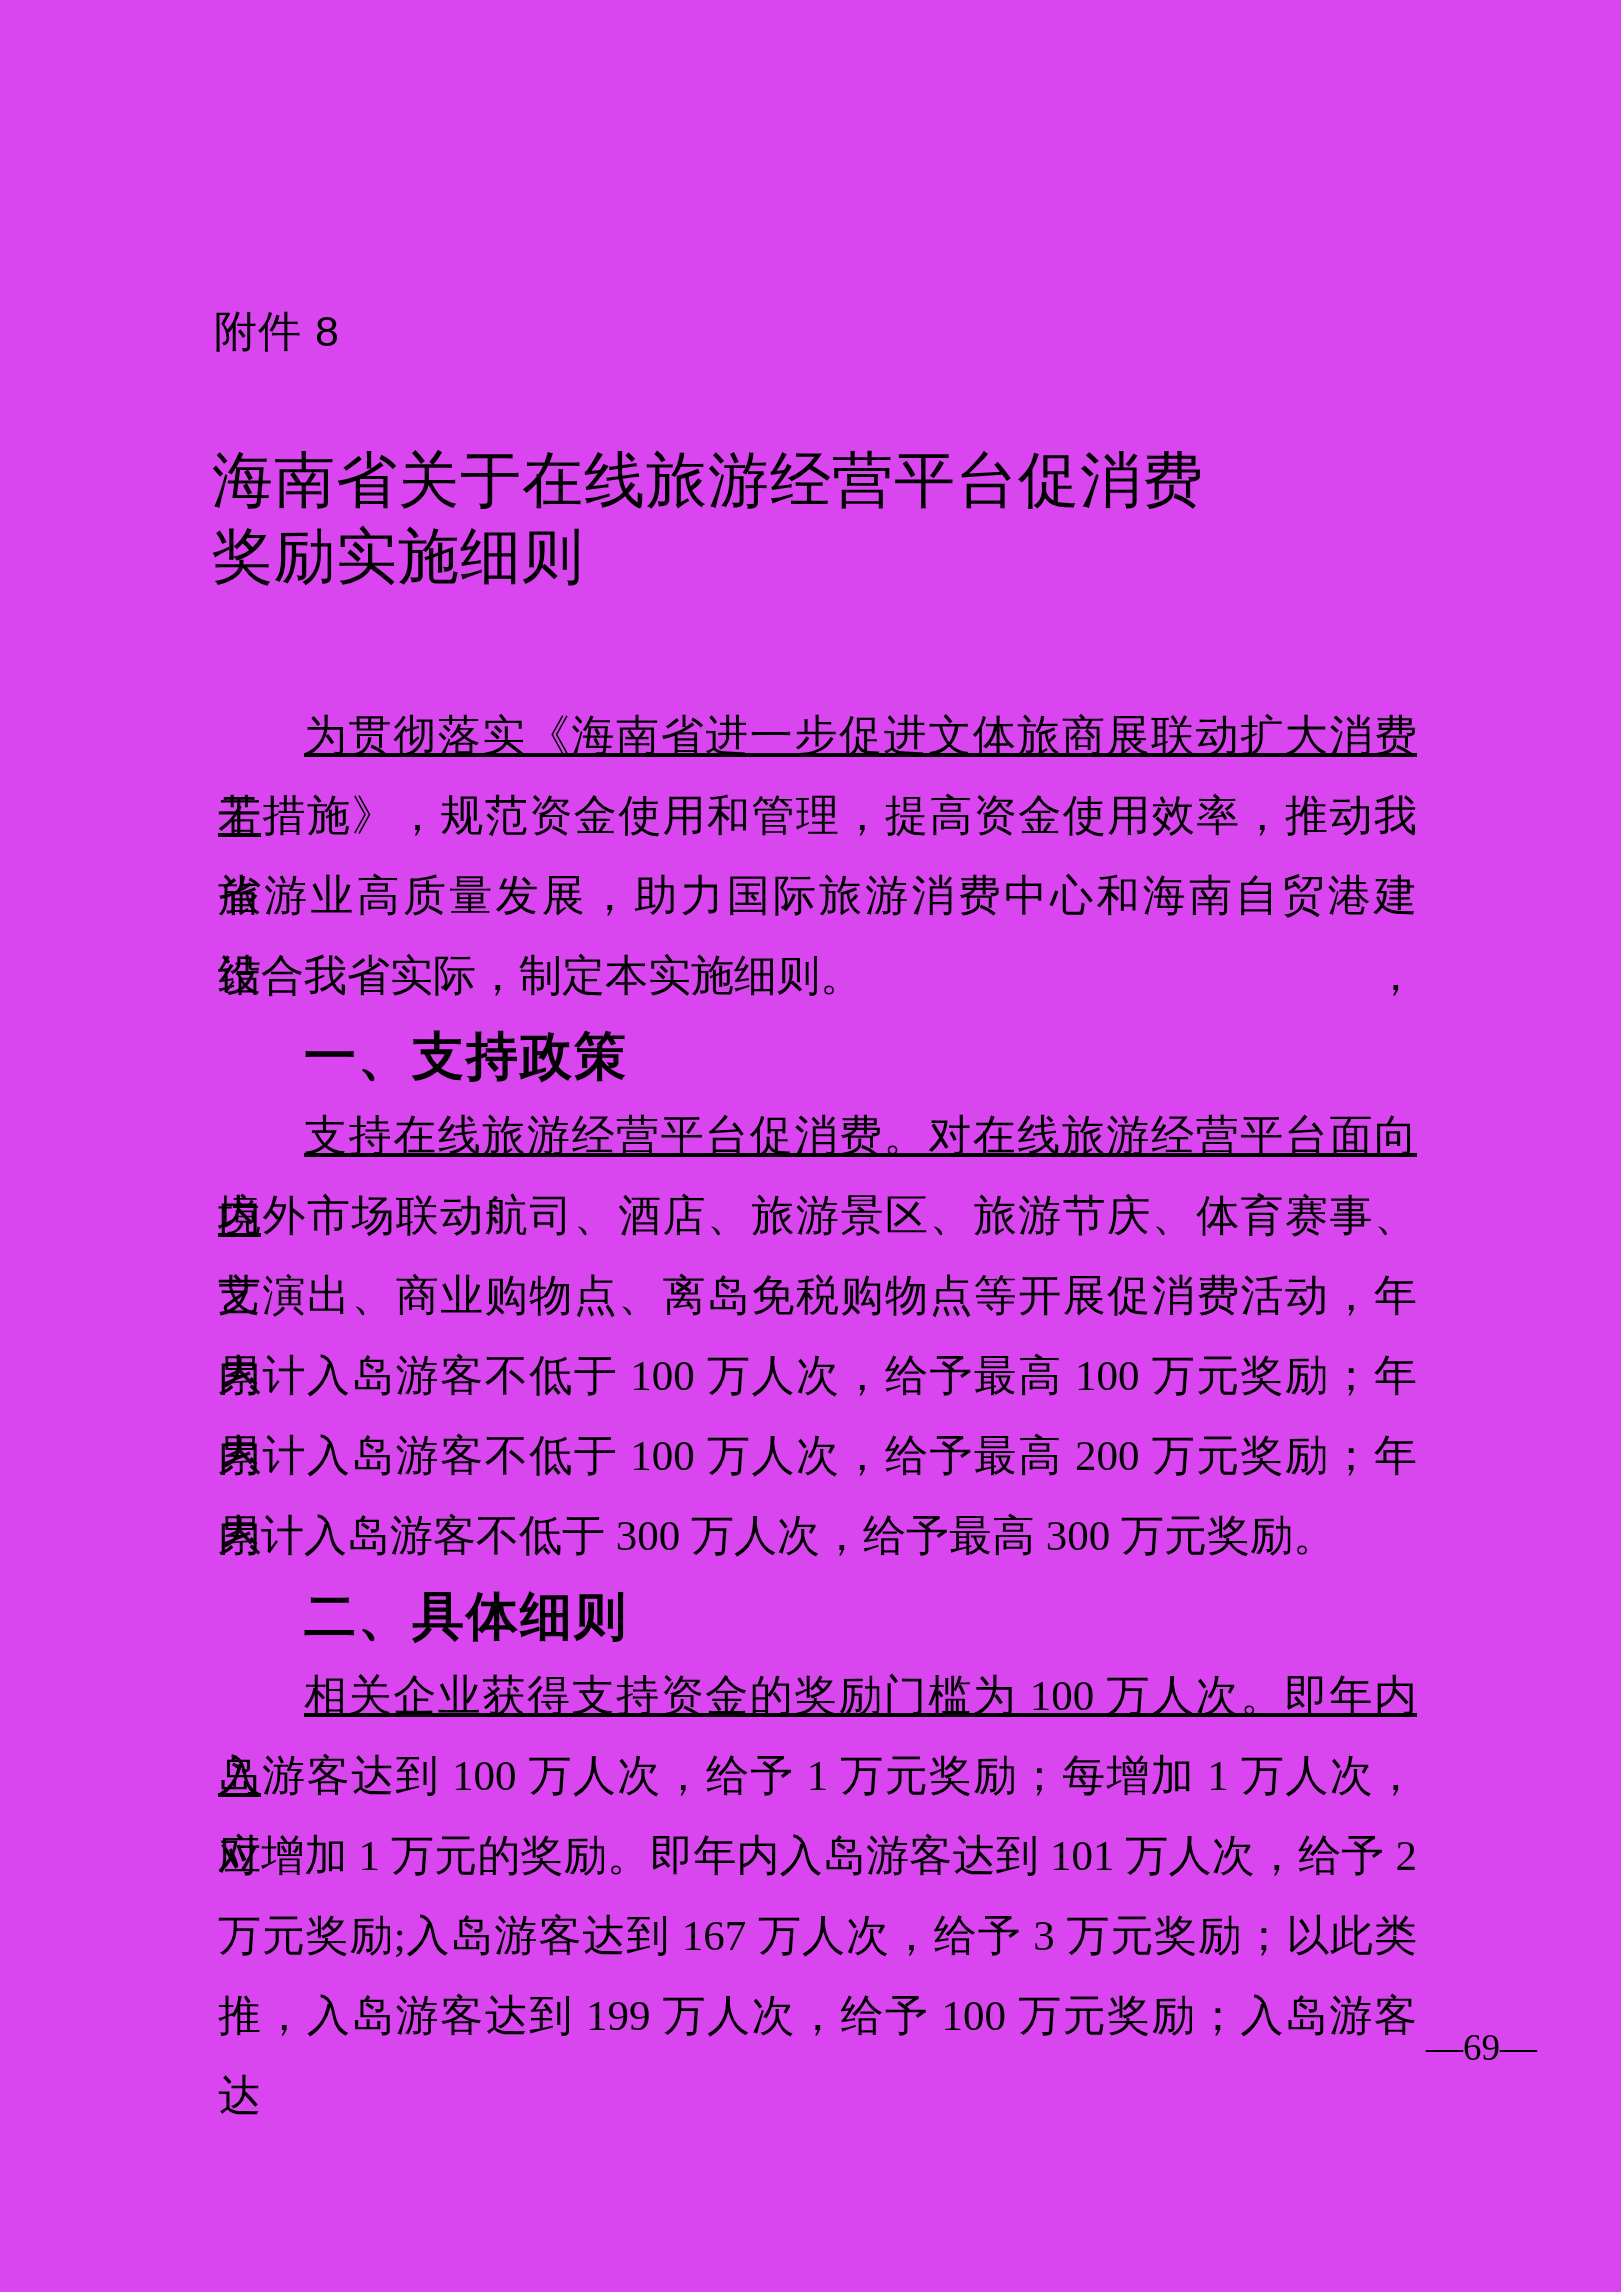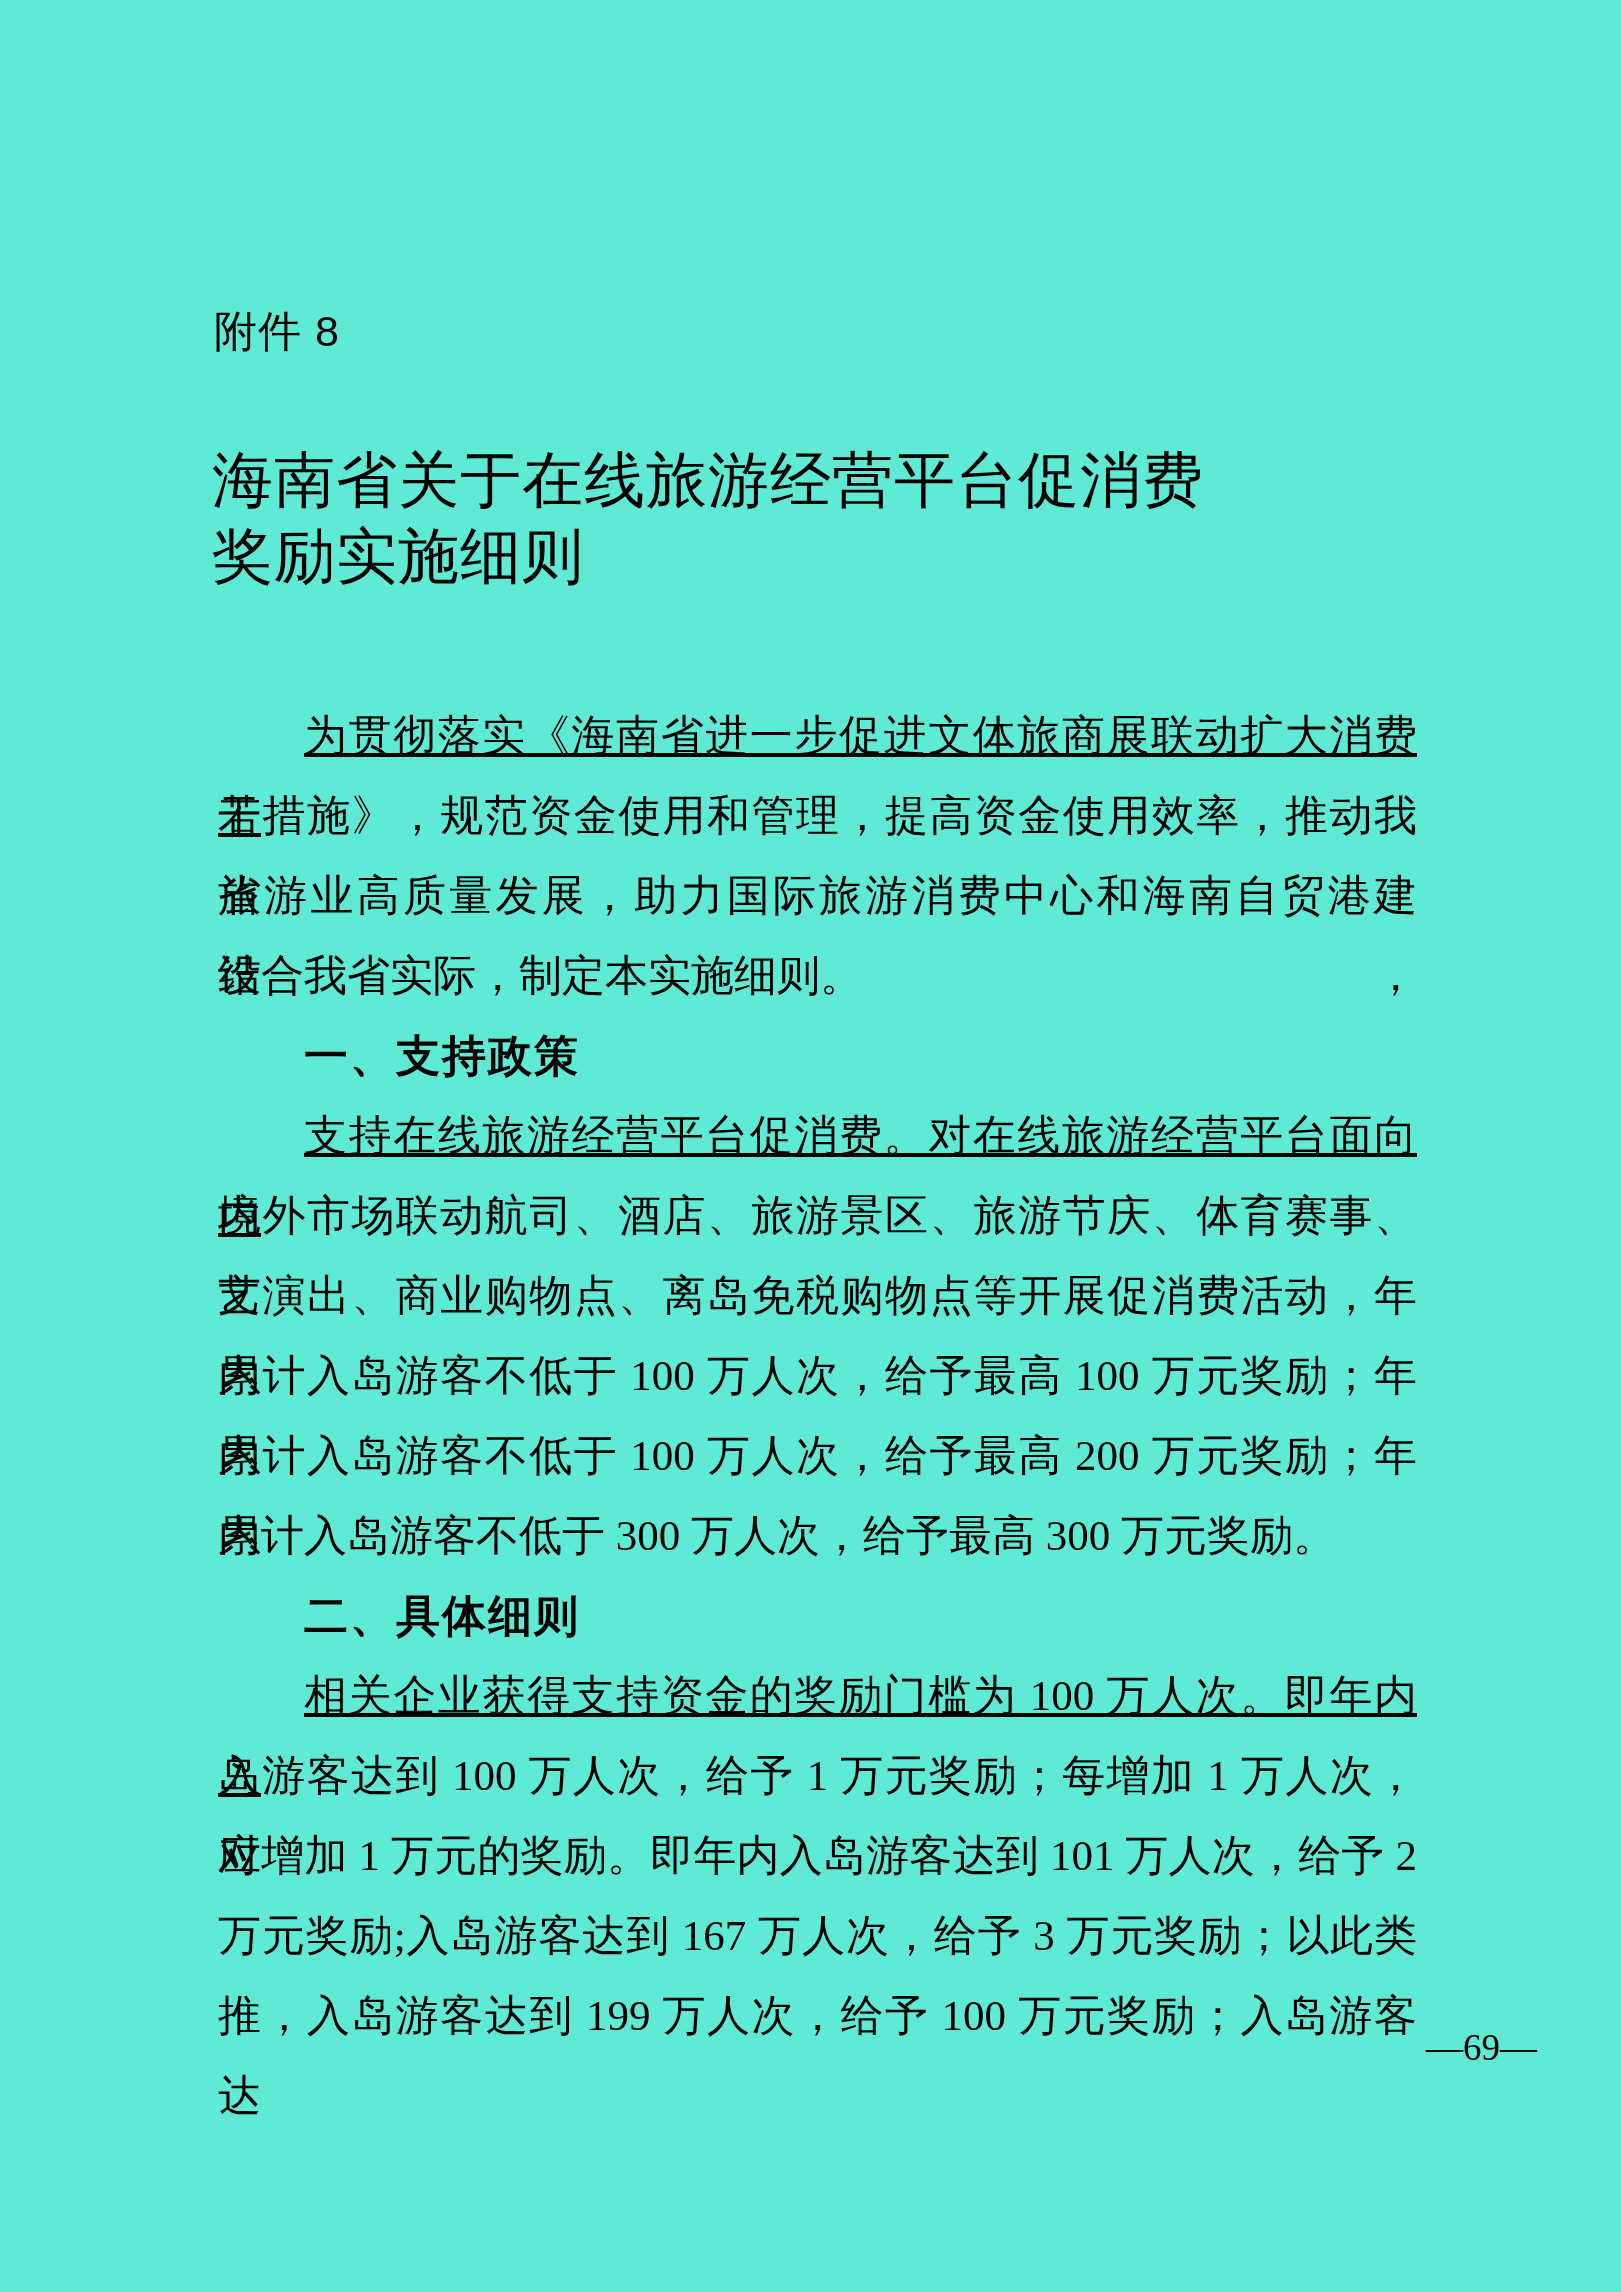--- a/index.html
+++ b/index.html
@@ -1,20 +1,20 @@
 <!DOCTYPE html>
 <html lang="zh"><head>
 <meta charset="utf-8">
 <style>
   html, body { margin: 0; padding: 0; background: #e8e8e8; }
   .page {
     position: relative;
     width: 1621px;
     height: 2293px;
-    background: #5eead4;
+    background: #d946ef;
     color: #000000;
     margin: 0 auto;
     overflow: hidden;
   }
   .attachment {
     position: absolute;
     left: 214px;
     top: 308px;
     font-family: "Liberation Sans", "DejaVu Sans", sans-serif;
     font-size: 43px;
@@ -48,21 +48,21 @@
     text-align: justify;
     text-align-last: left;
     white-space: nowrap;
   }
   .line.justify { text-align-last: justify; white-space: normal; }
   .line.indent { text-indent: 86px; text-decoration: underline; }
   .line.plain { text-align: right; text-align-last: left; }
   .line.heading {
     font-family: "Liberation Sans", "DejaVu Sans", sans-serif;
     font-weight: bold;
-    font-size: 44px;
+    font-size: 52px;
     text-indent: 86px;
     text-align: left;
     text-align-last: left;
     letter-spacing: 2px;
   }
   .page-number {
     position: absolute;
     top: 2027px;
     left: 0;
     width: 100%;

